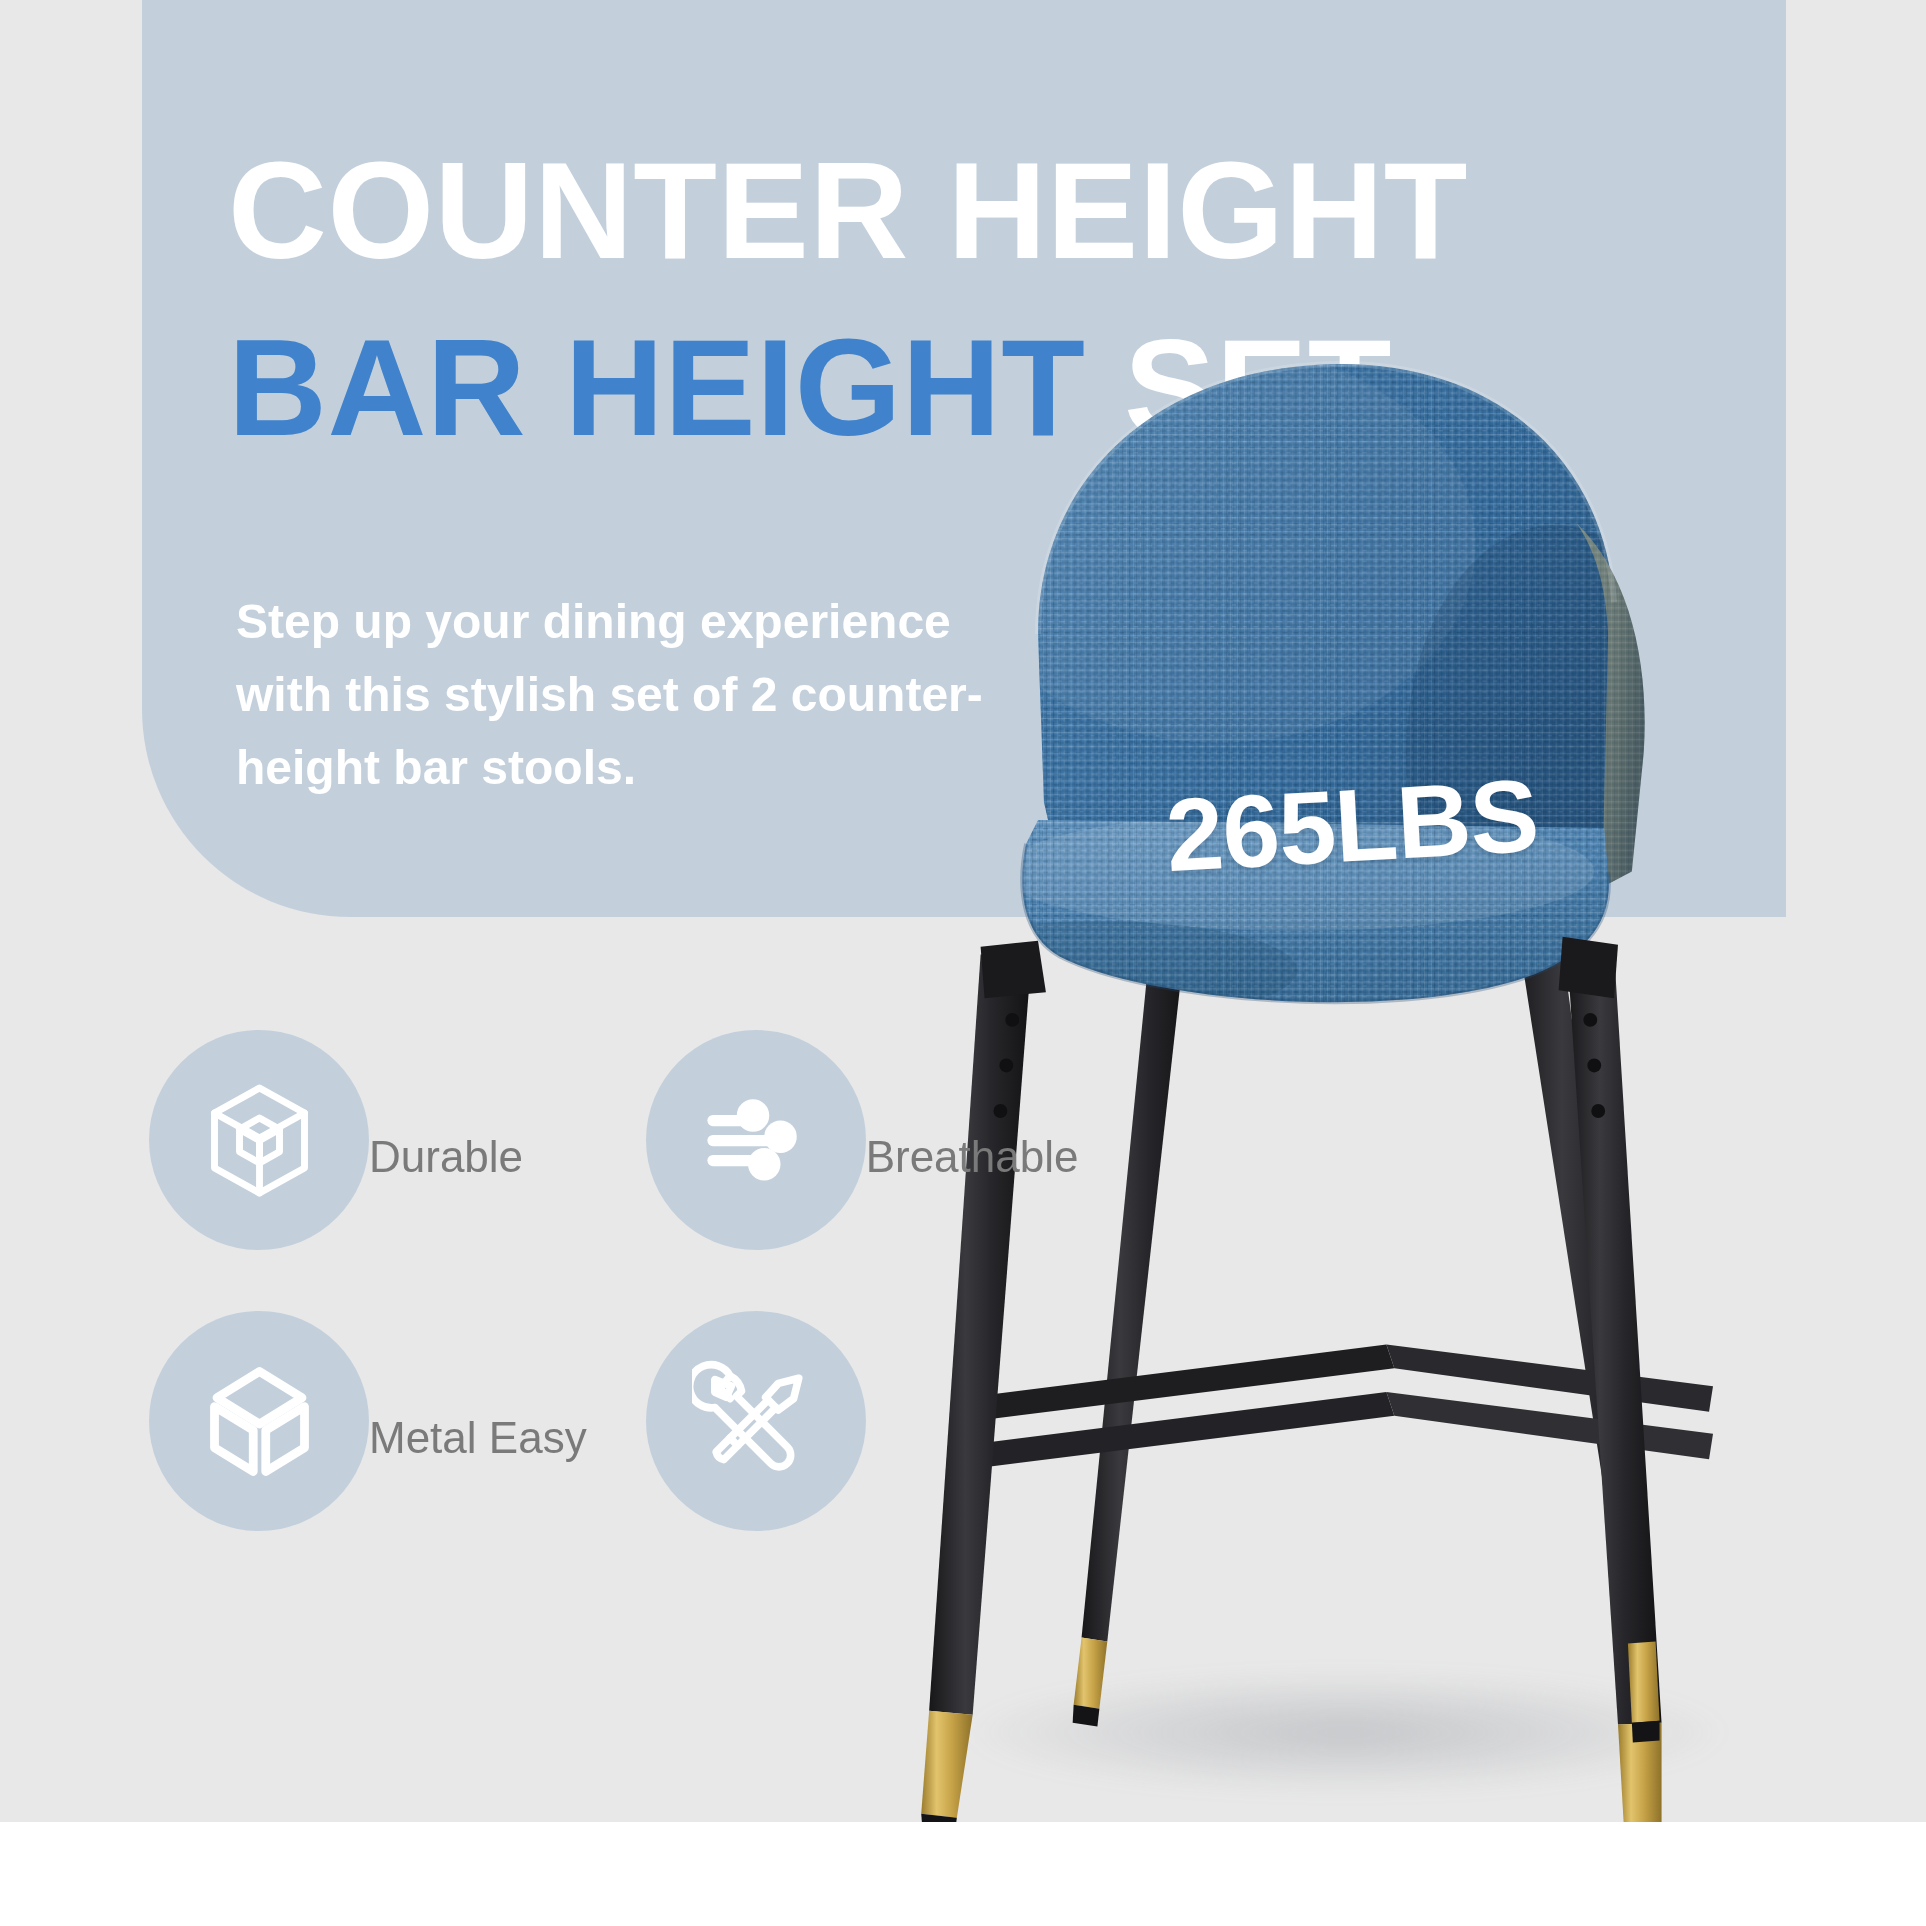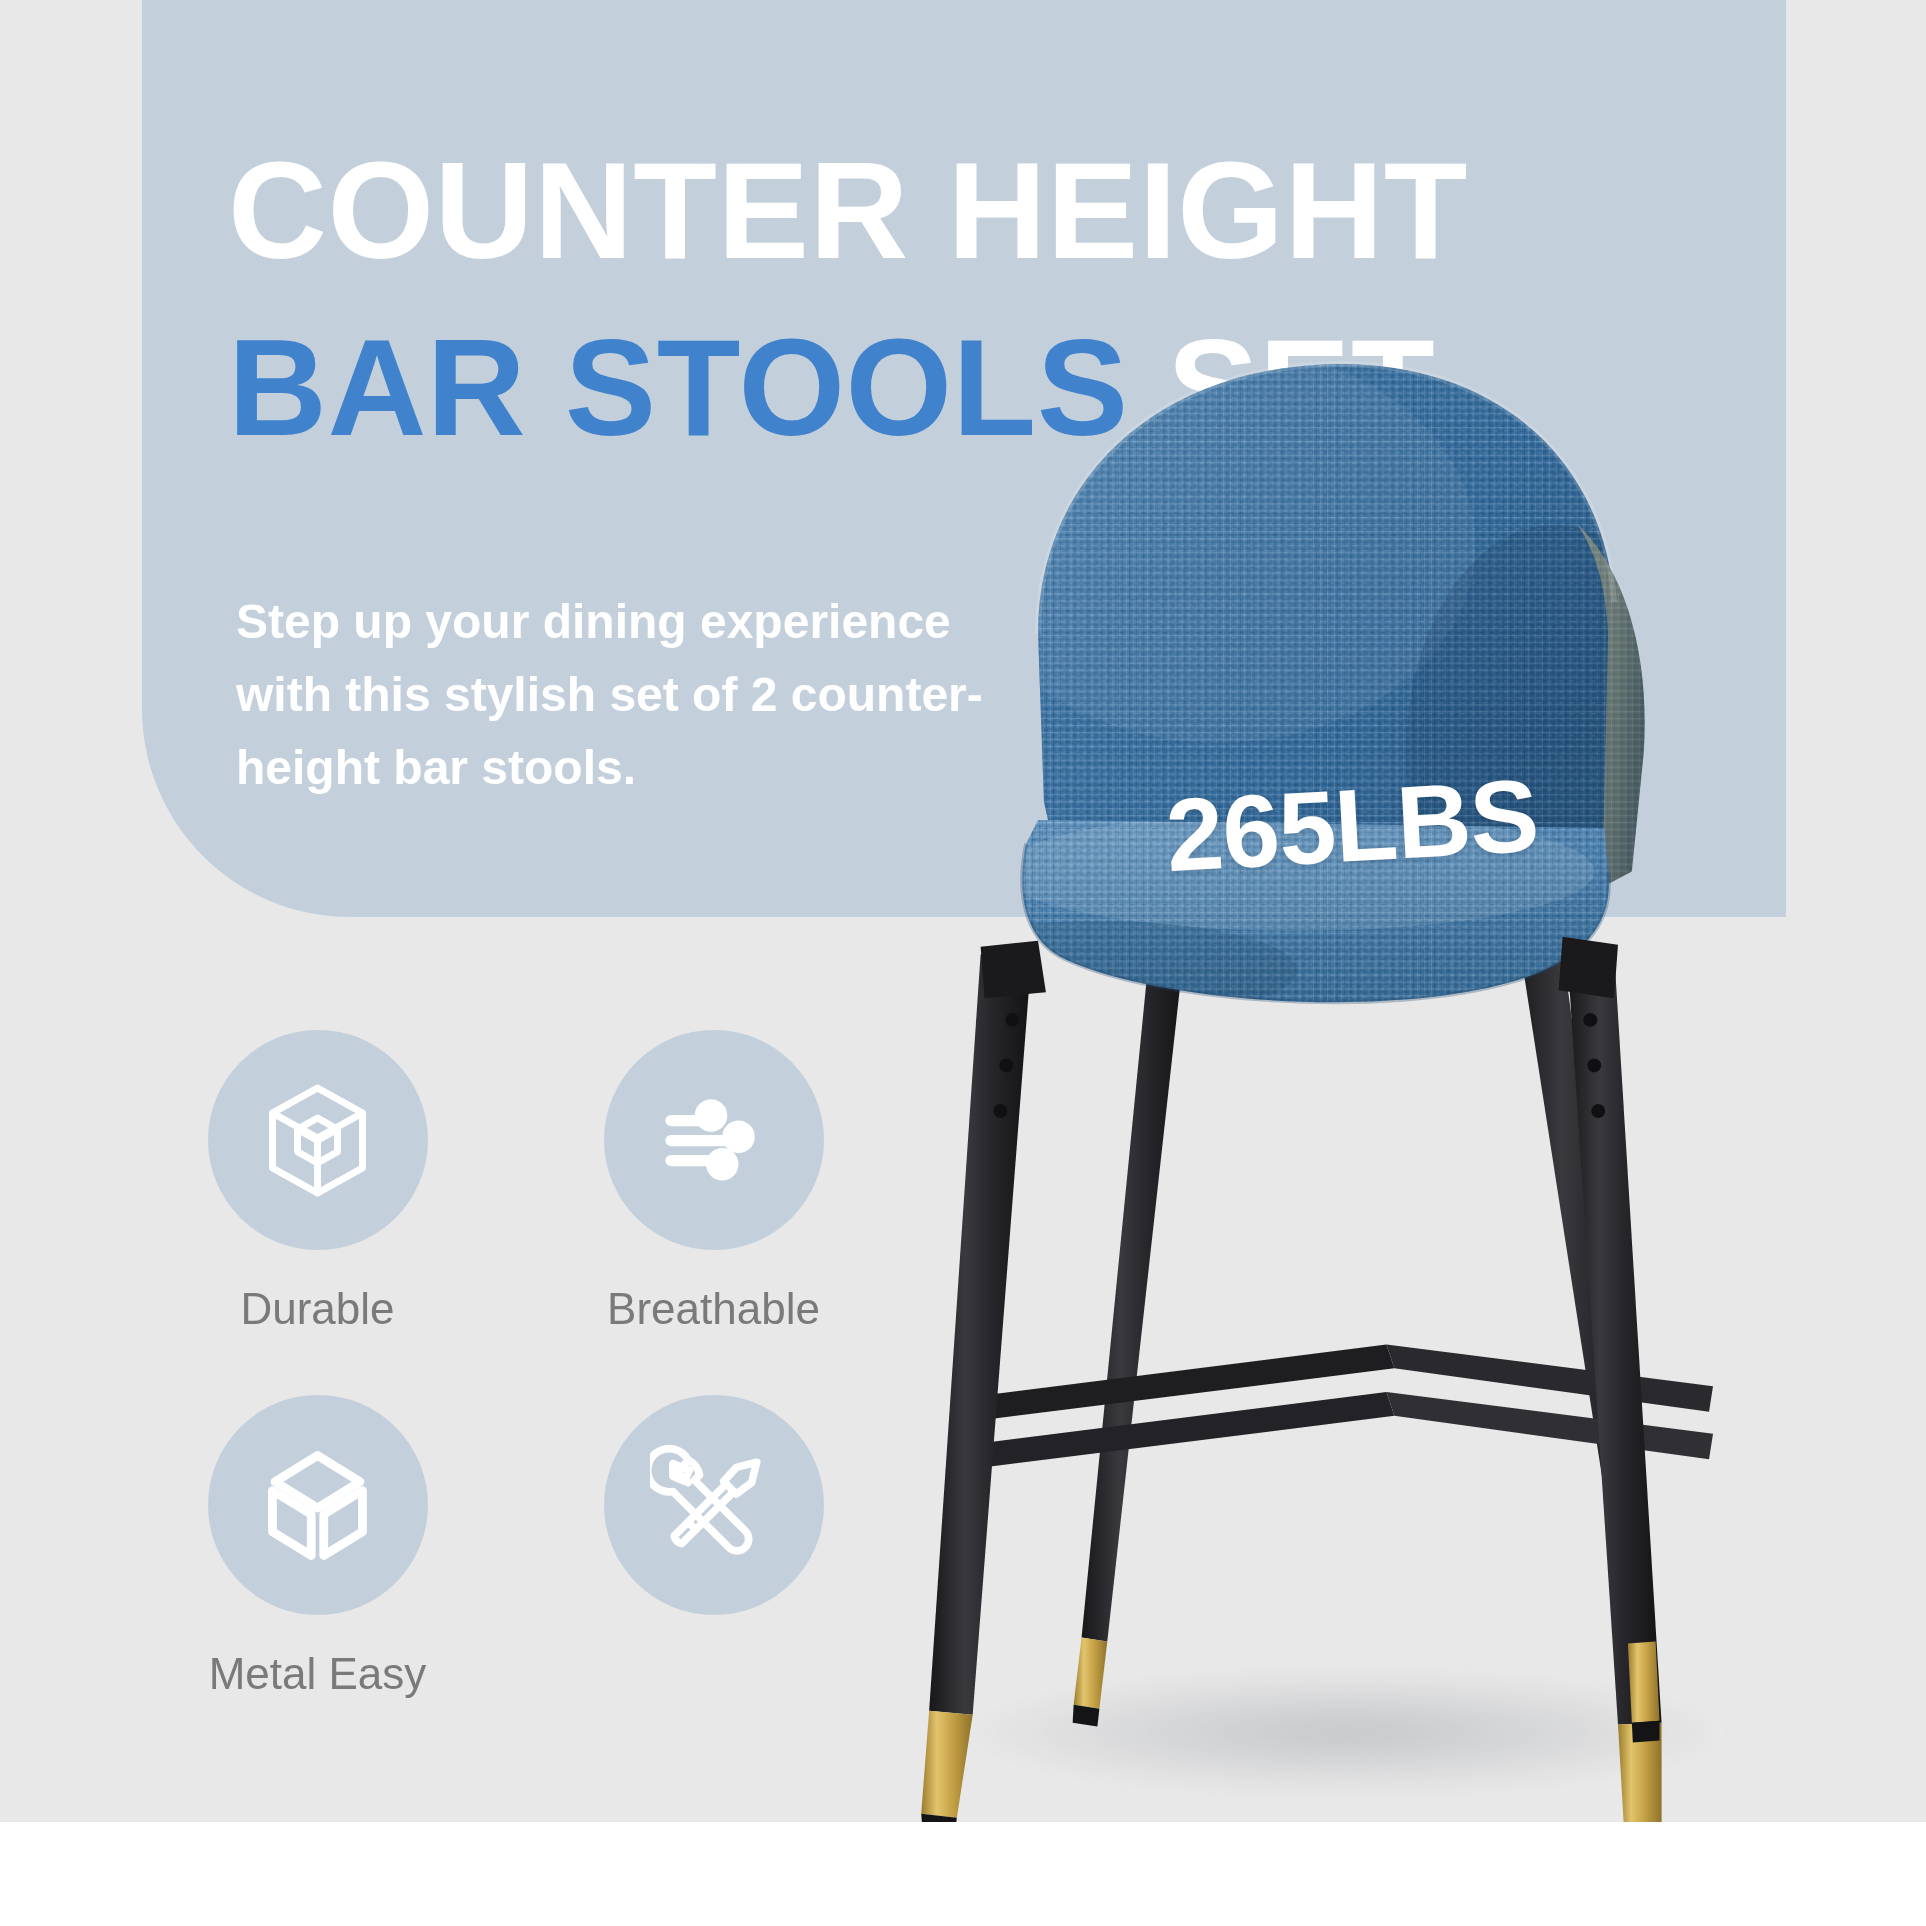--- a/index.html
+++ b/index.html
@@ -70,21 +70,20 @@
     top: 1030px;
     width: 733px;
     display: grid;
     grid-template-columns: 1fr 1fr;
     grid-template-rows: auto auto;
     row-gap: 61px;
     column-gap: 59px;
   }
   .feature-cell {
     display: flex;
-    flex-direction: column;
     align-items: center;
   }
   .feature-circle {
     width: 220px;
     height: 220px;
     border-radius: 50%;
     background: #c3d0dc;
     display: flex;
     align-items: center;
     justify-content: center;
@@ -134,21 +133,21 @@
 </head>
 <body>
 
 <div id="canvas">
 
   <div id="hero-panel"></div>
 
   <div id="headline-block">
     <div id="headline-line-1" class="headline-line">COUNTER HEIGHT</div>
     <div id="headline-line-2" class="headline-line">
-      <span class="hl-accent">BAR STOOLS</span><span class="hl-white">&nbsp;</span><span class="hl-white">SET</span>
+      <span class="hl-accent">BAR HEIGHT</span><span class="hl-white">&nbsp;</span><span class="hl-white">SET</span>
     </div>
   </div>
 
   <div id="hero-subtext">Step up your dining experience with this stylish set of 2 counter-height bar stools.</div>
 
   <div id="stool-shadow"></div>
 
   <svg id="stool" viewBox="0 0 920 1560">
     <defs>
       <linearGradient id="fabricBack" x1="0" y1="0" x2="1" y2="0.6">

